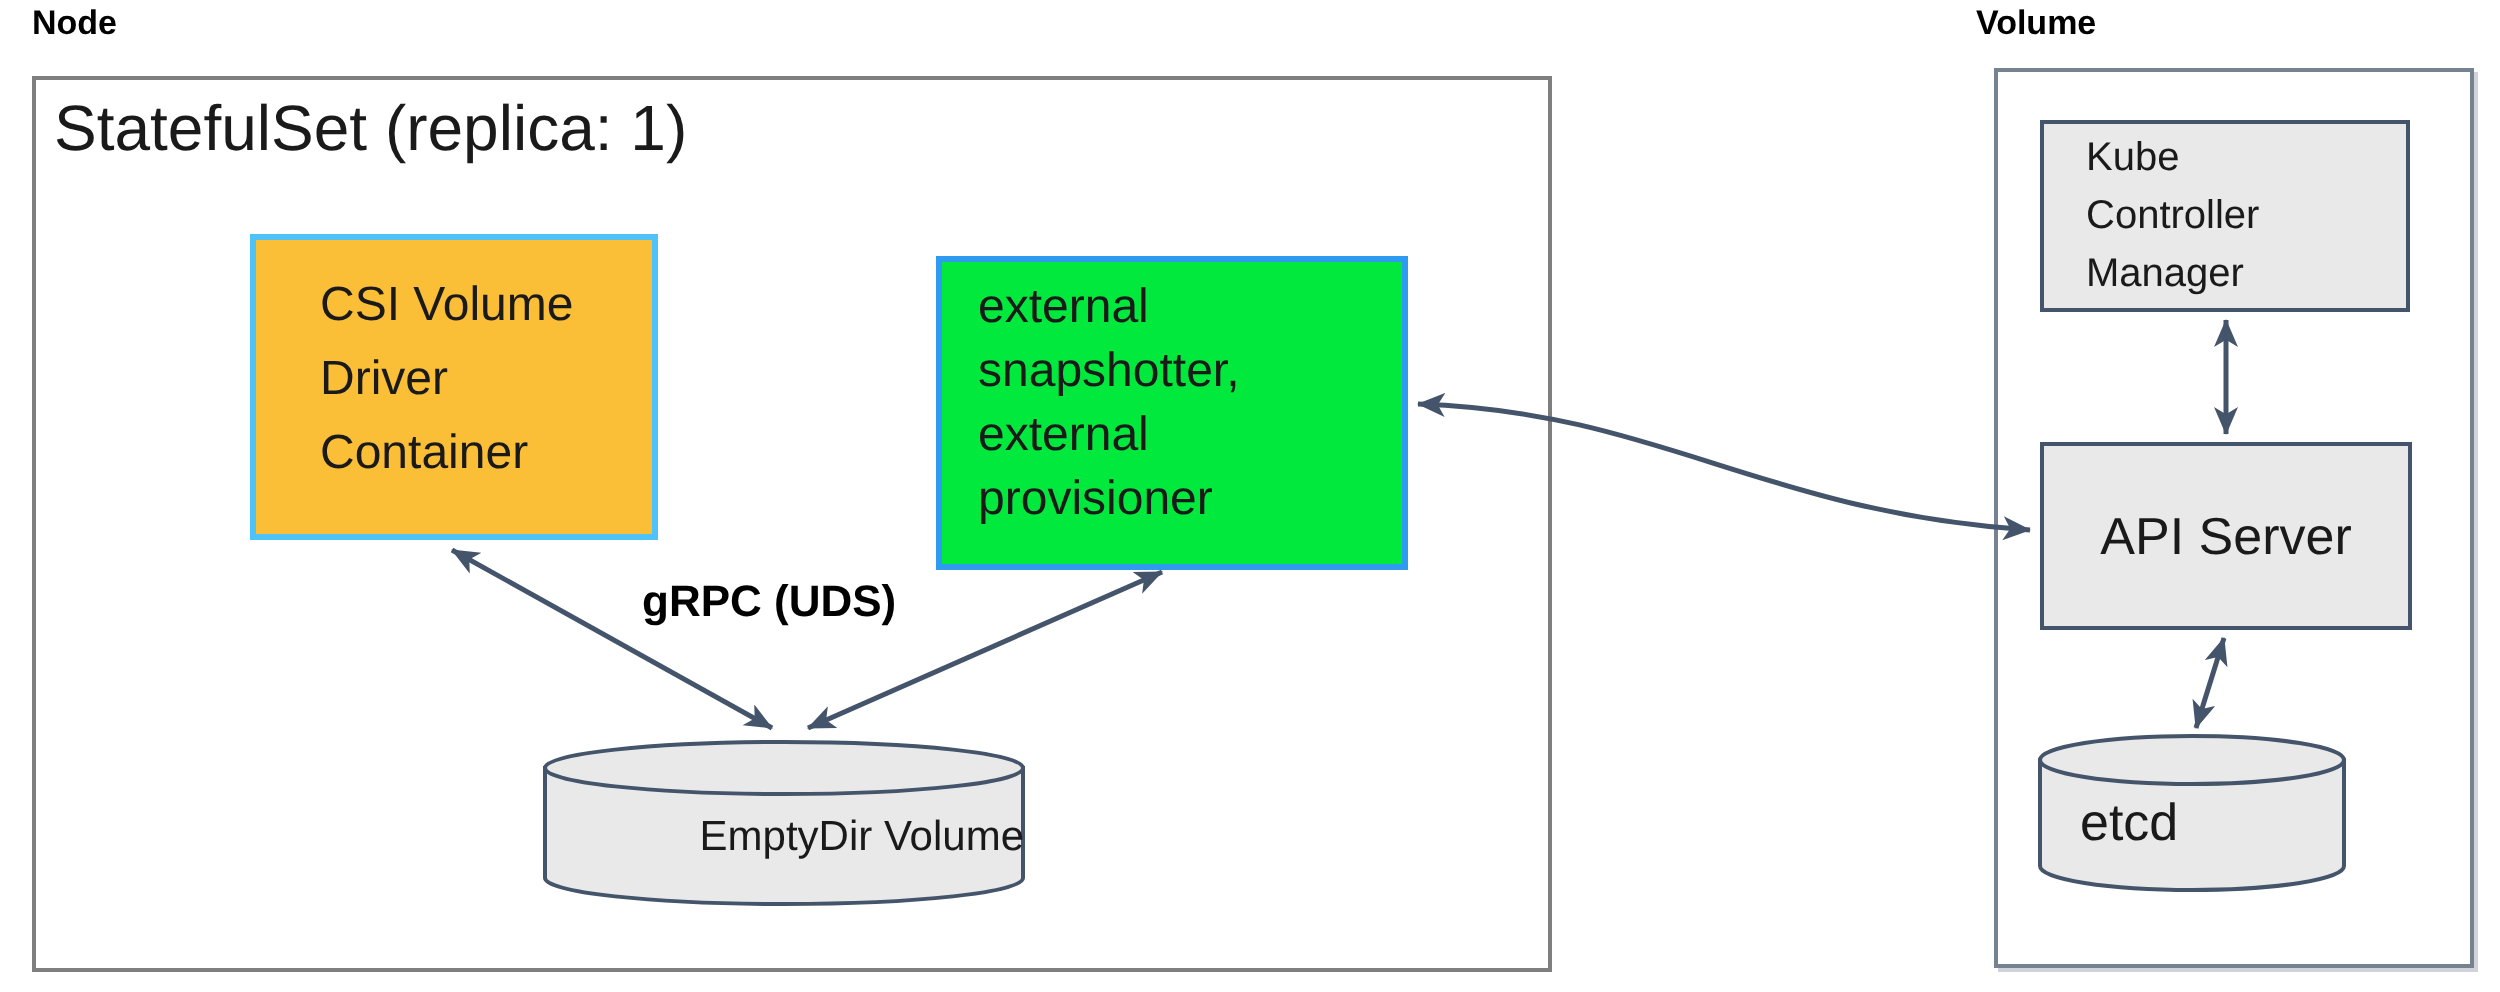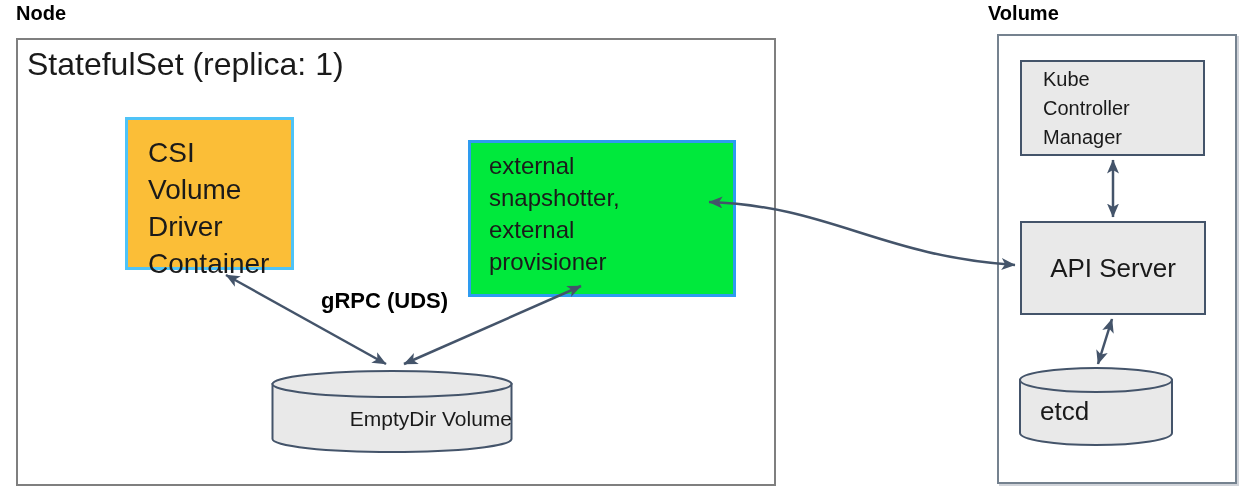--- a/index.html
+++ b/index.html
@@ -10,21 +10,21 @@
   }
   #canvas {
     position: relative;
     width: 1250px;
     height: 496px;
     background: #ffffff;
     overflow: hidden;
   }
   .abs { position: absolute; }
   .section-label {
-    font-size: 20px;
+    font-size: 17px;
     font-weight: bold;
     color: #000000;
     z-index: 3;
   }
   .outer-box {
     background: #ffffff;
     z-index: 1;
     box-sizing: border-box;
   }
   #node-box {
@@ -45,30 +45,30 @@
     z-index: 3;
   }
   .inner-box {
     box-sizing: border-box;
     z-index: 2;
     color: var(--text);
     white-space: pre-line;
   }
   #csi-driver-box {
     left: 125px; top: 117px;
-    width: 169px; height: 153px;
+    width: 204px; height: 153px;
     background: var(--orange-fill);
     border: 3px solid var(--orange-border);
-    padding: 14px 0 0 20px;
-    font-size: 28px;
+    padding: 14px 0 0 32px;
+    font-size: 24px;
     line-height: 37px;
   }
   #sidecars-box {
-    left: 468px; top: 140px;
-    width: 268px; height: 157px;
+    left: 468px; top: 128px;
+    width: 236px; height: 157px;
     background: var(--green-fill);
     border: 3px solid var(--green-border);
     padding: 7px 16px 0 18px;
     font-size: 24px;
     line-height: 32px;
   }
   #kcm-box {
     left: 1020px; top: 60px;
     width: 185px; height: 96px;
     background: var(--gray-fill);

